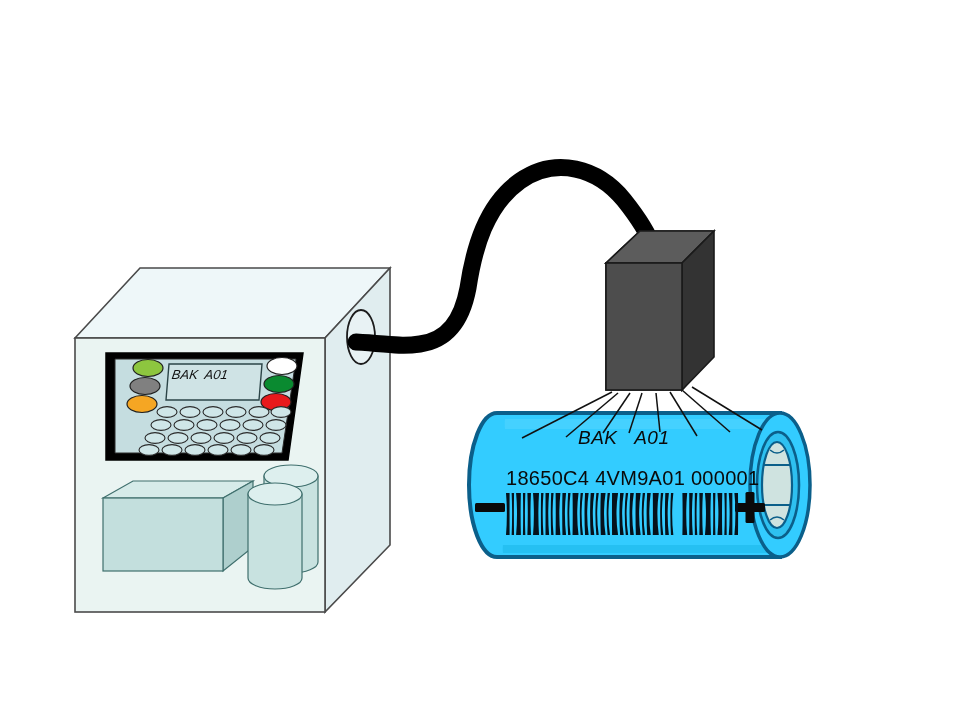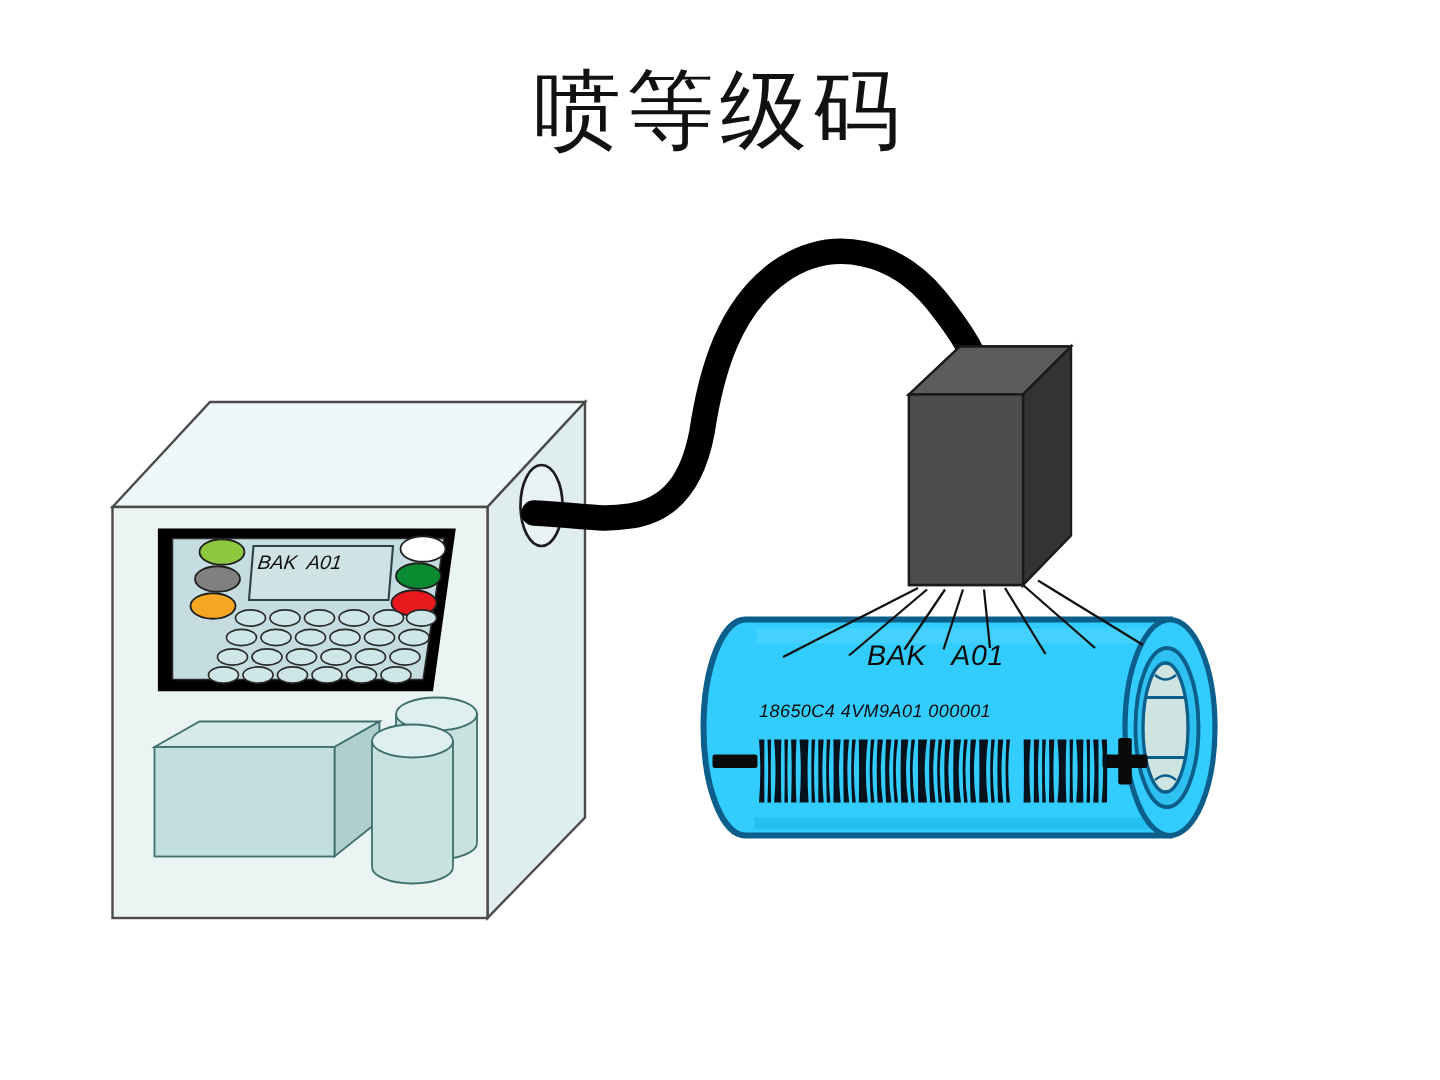--- a/index.html
+++ b/index.html
@@ -58,22 +58,21 @@
     font-style: italic;
     color: #0a0a0a;
     white-space: pre;
     letter-spacing: 0.5px;
   }
   .batt-serial-text {
     position: absolute;
     left: 506px;
     top: 467px;
     font-family: "Liberation Sans", sans-serif;
-    font-size: 12px;
-    font-style: italic;
+    font-size: 20px;
     color: #0a0a0a;
     white-space: pre;
     letter-spacing: 0.3px;
   }
 </style>
 </head>
 <body>
 
 <div id="stage">
 
@@ -250,21 +249,20 @@
 
       <polygon points="606,263 682,263 682,390 606,390" fill="#4d4d4d" stroke="#1a1a1a" stroke-width="1.6"></polygon>
 
       <polygon points="606,263 640,231 714,231 682,263" fill="#5c5c5c" stroke="#1a1a1a" stroke-width="1.6"></polygon>
       <polygon points="682,263 714,231 714,357 682,390" fill="#333333" stroke="#1a1a1a" stroke-width="1.6"></polygon>
       <rect x="606" y="263" width="76" height="127" fill="#4d4d4d" stroke="#1a1a1a" stroke-width="1.6"></rect>
     </g>
 
   </svg>
 
-  <div class="title">喷等级码</div>
 
   <div class="lcd-text">BAK  A01</div>
 
   <div class="batt-spray-text">BAK   A01</div>
 
   <div class="batt-serial-text">18650C4 4VM9A01 000001</div>
 
 </div>
 
 </body></html>

